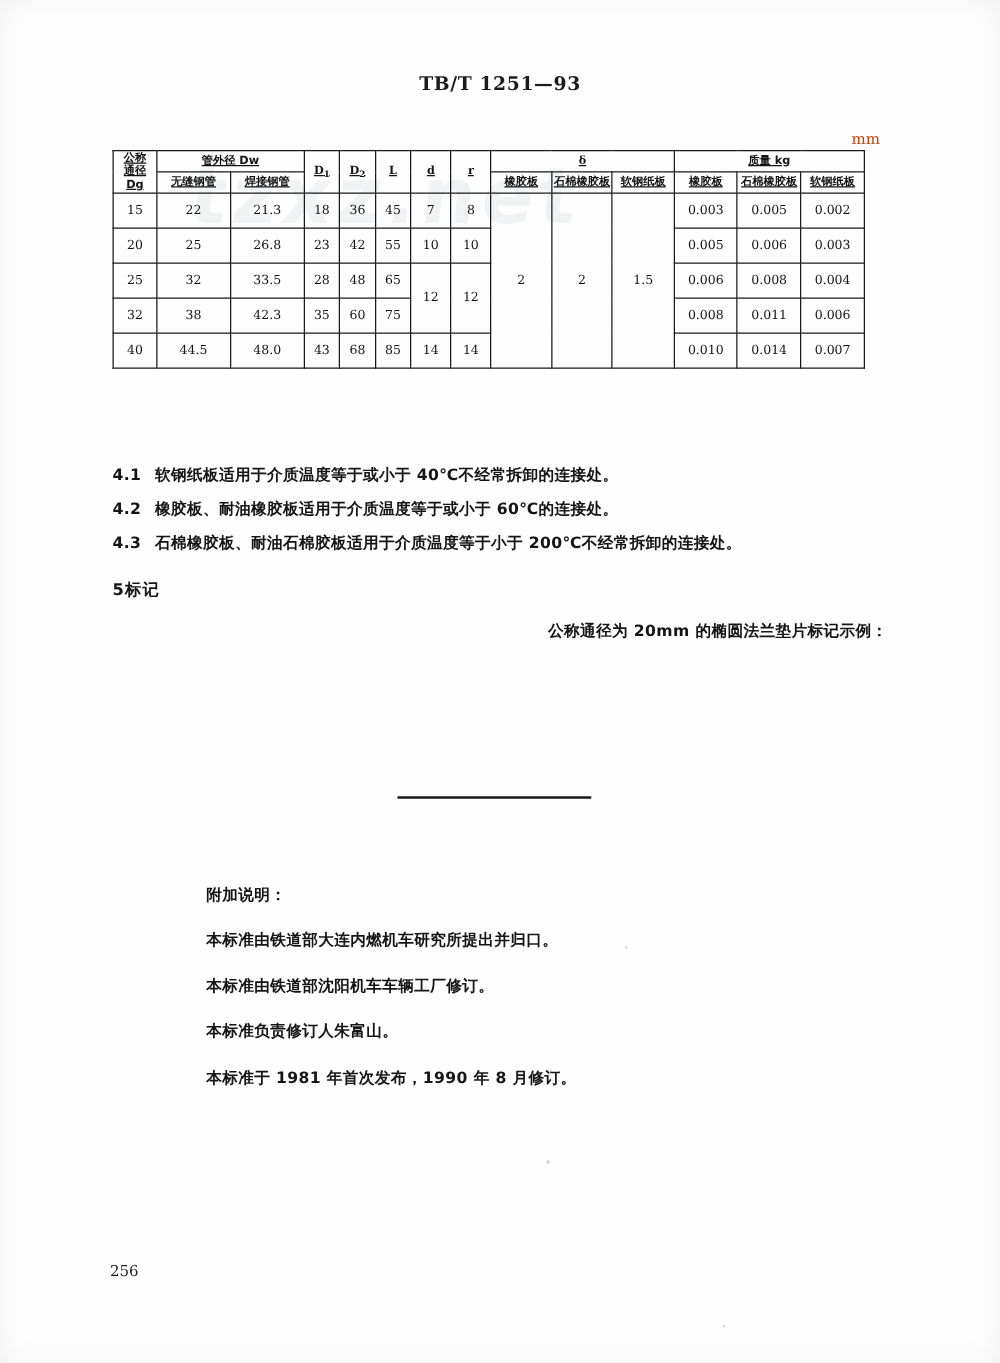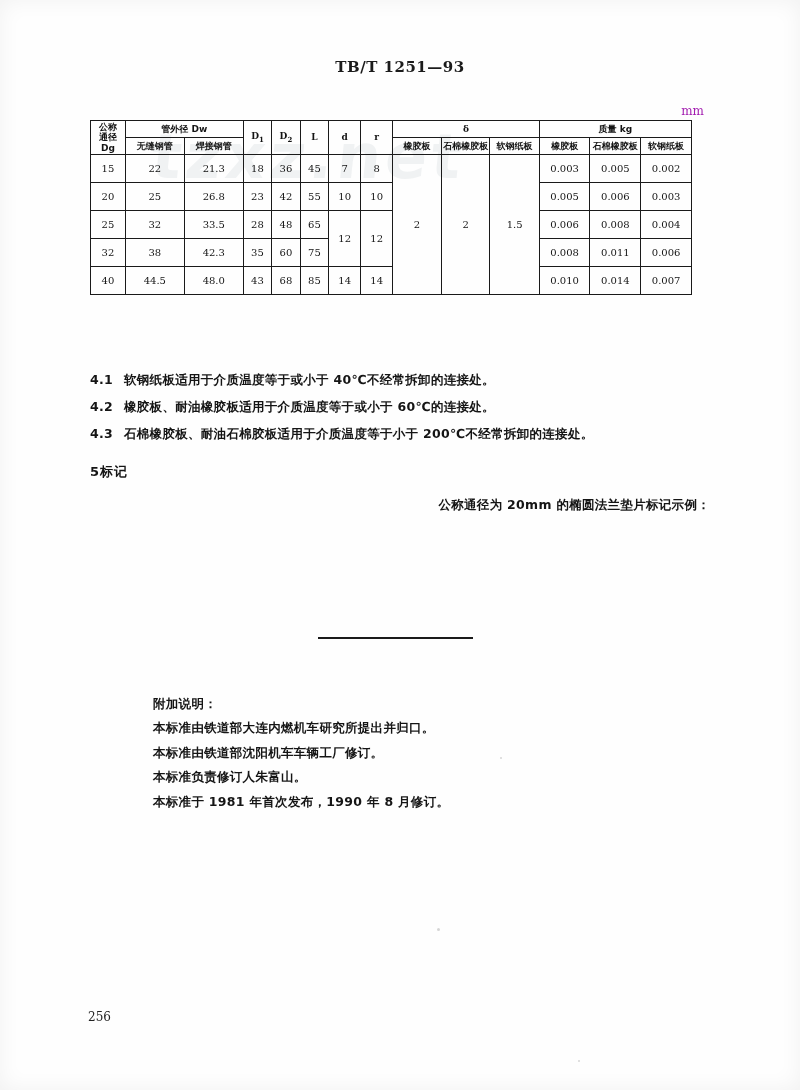--- a/index.html
+++ b/index.html
@@ -45,21 +45,21 @@
     font-weight:bold;
     letter-spacing:0.5px;
     color:#1b1b1b;
   }
 
   .unit-label{
     position:absolute;
     right:96px;top:104px;
     font-family:"DejaVu Serif","Liberation Serif",serif;
     font-size:12px;
-    color:#a21caf;
+    color:#c2410c;
   }
 
   
   .spec-table{
     position:absolute;
     left:90px;top:120px;
     width:602px;
     border-collapse:collapse;
     font-family:"DejaVu Sans","Liberation Sans",sans-serif;
     font-size:9.5px;
@@ -69,20 +69,21 @@
     border:1px solid #1a1a1a;
     text-align:center;
     vertical-align:middle;
     padding:1px 1px;
     font-weight:bold;
     line-height:1.15;
   }
   .spec-table thead th{
     font-size:9px;
     height:14px;
+    text-decoration:underline;
   }
   .spec-table tbody td{
     height:25px;
     font-size:10px;
     font-family:"DejaVu Serif","Liberation Serif",serif;
     font-weight:normal;
   }
   .th-cn{font-size:9px;letter-spacing:0px;}
   .th-sub{font-size:8.5px;}
   .col-dg{width:34px;}
@@ -145,21 +146,21 @@
   .notes{
     position:absolute;
     left:117px;top:692px;
     font-family:"DejaVu Sans","Liberation Sans",sans-serif;
     font-size:12.5px;
     font-weight:bold;
     color:#151515;
     letter-spacing:0.3px;
     line-height:1.95;
   }
-  .notes div{margin:0;padding-left:36px;}
+  .notes div{margin:12px;padding-left:36px;}
 
   .page-num{
     position:absolute;
     left:88px;top:1010px;
     font-family:"DejaVu Serif","Liberation Serif",serif;
     font-size:12px;
     color:#222;
   }
   .speck{position:absolute;background:rgba(0,0,0,0.16);border-radius:50%;}
 </style>

